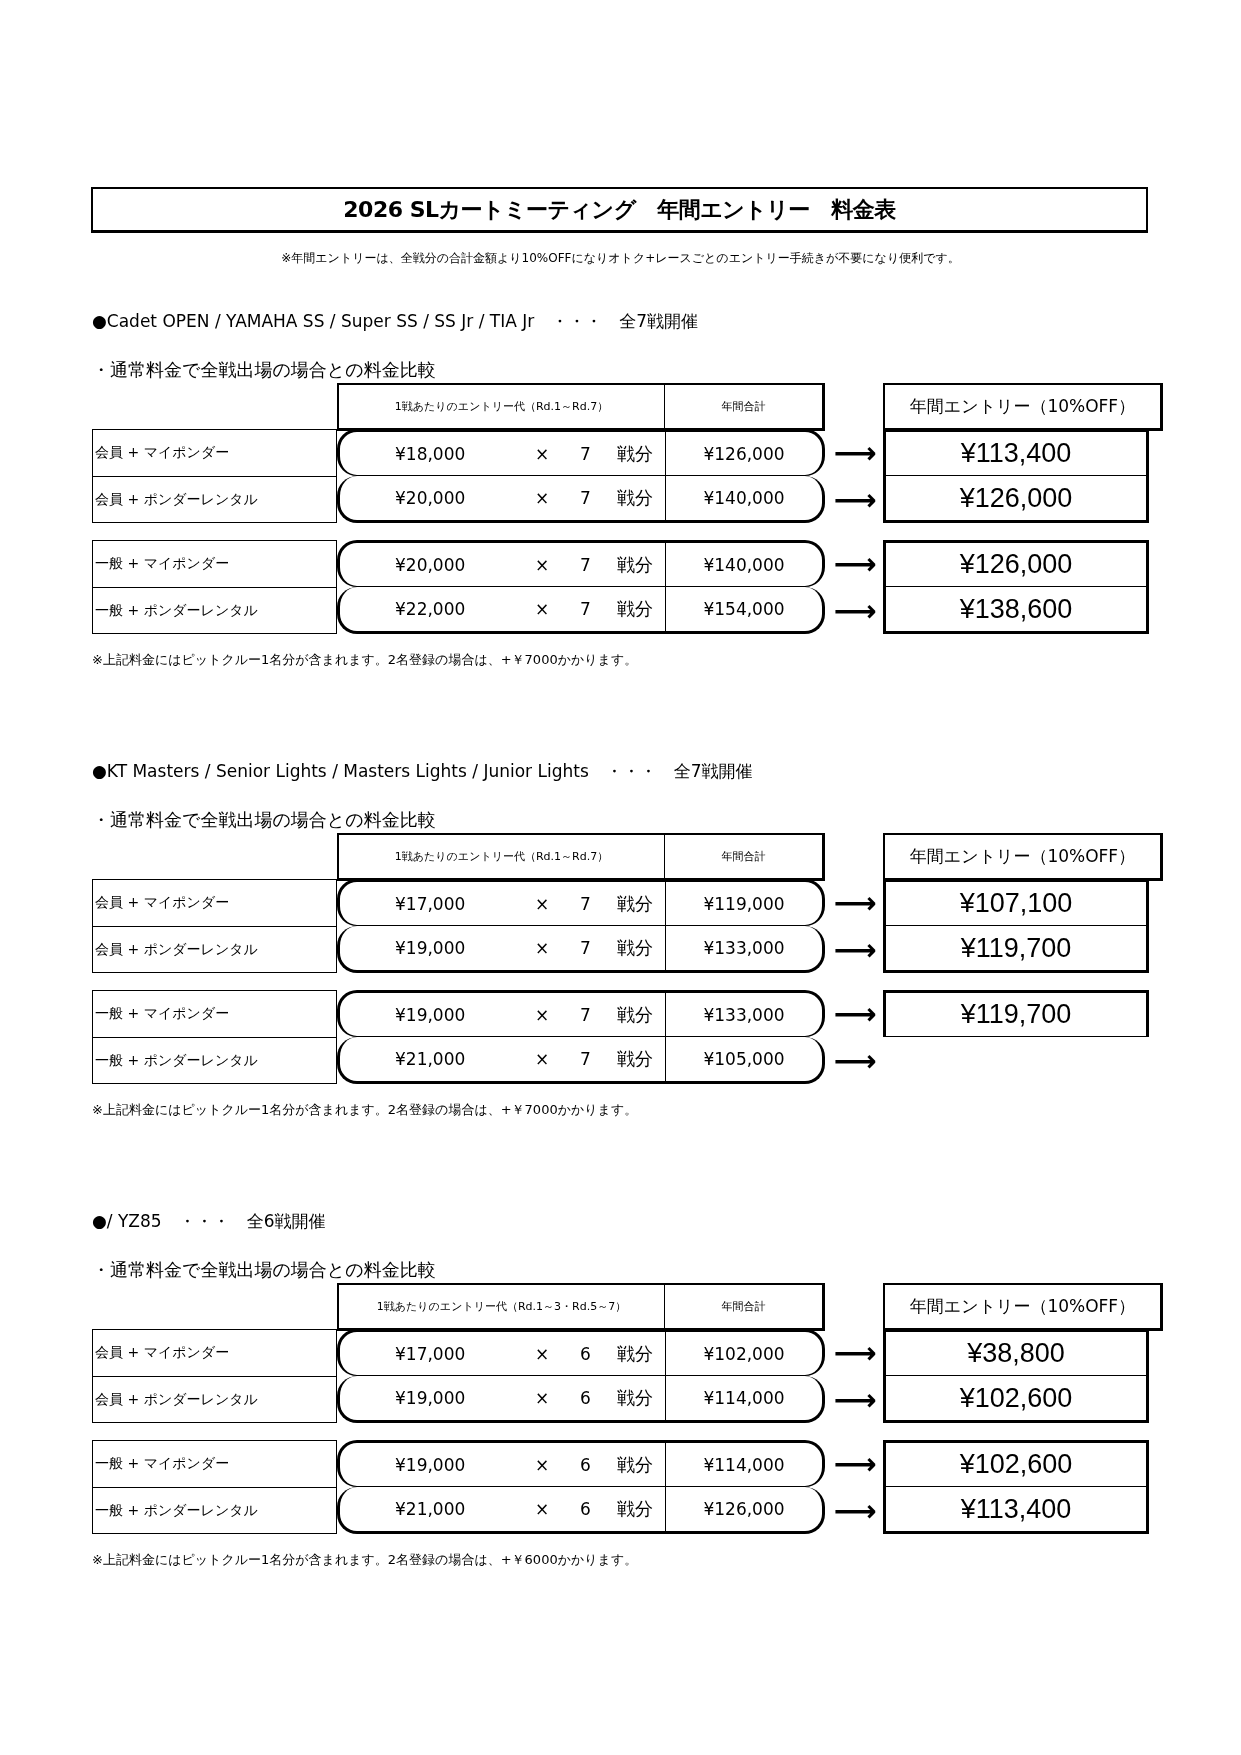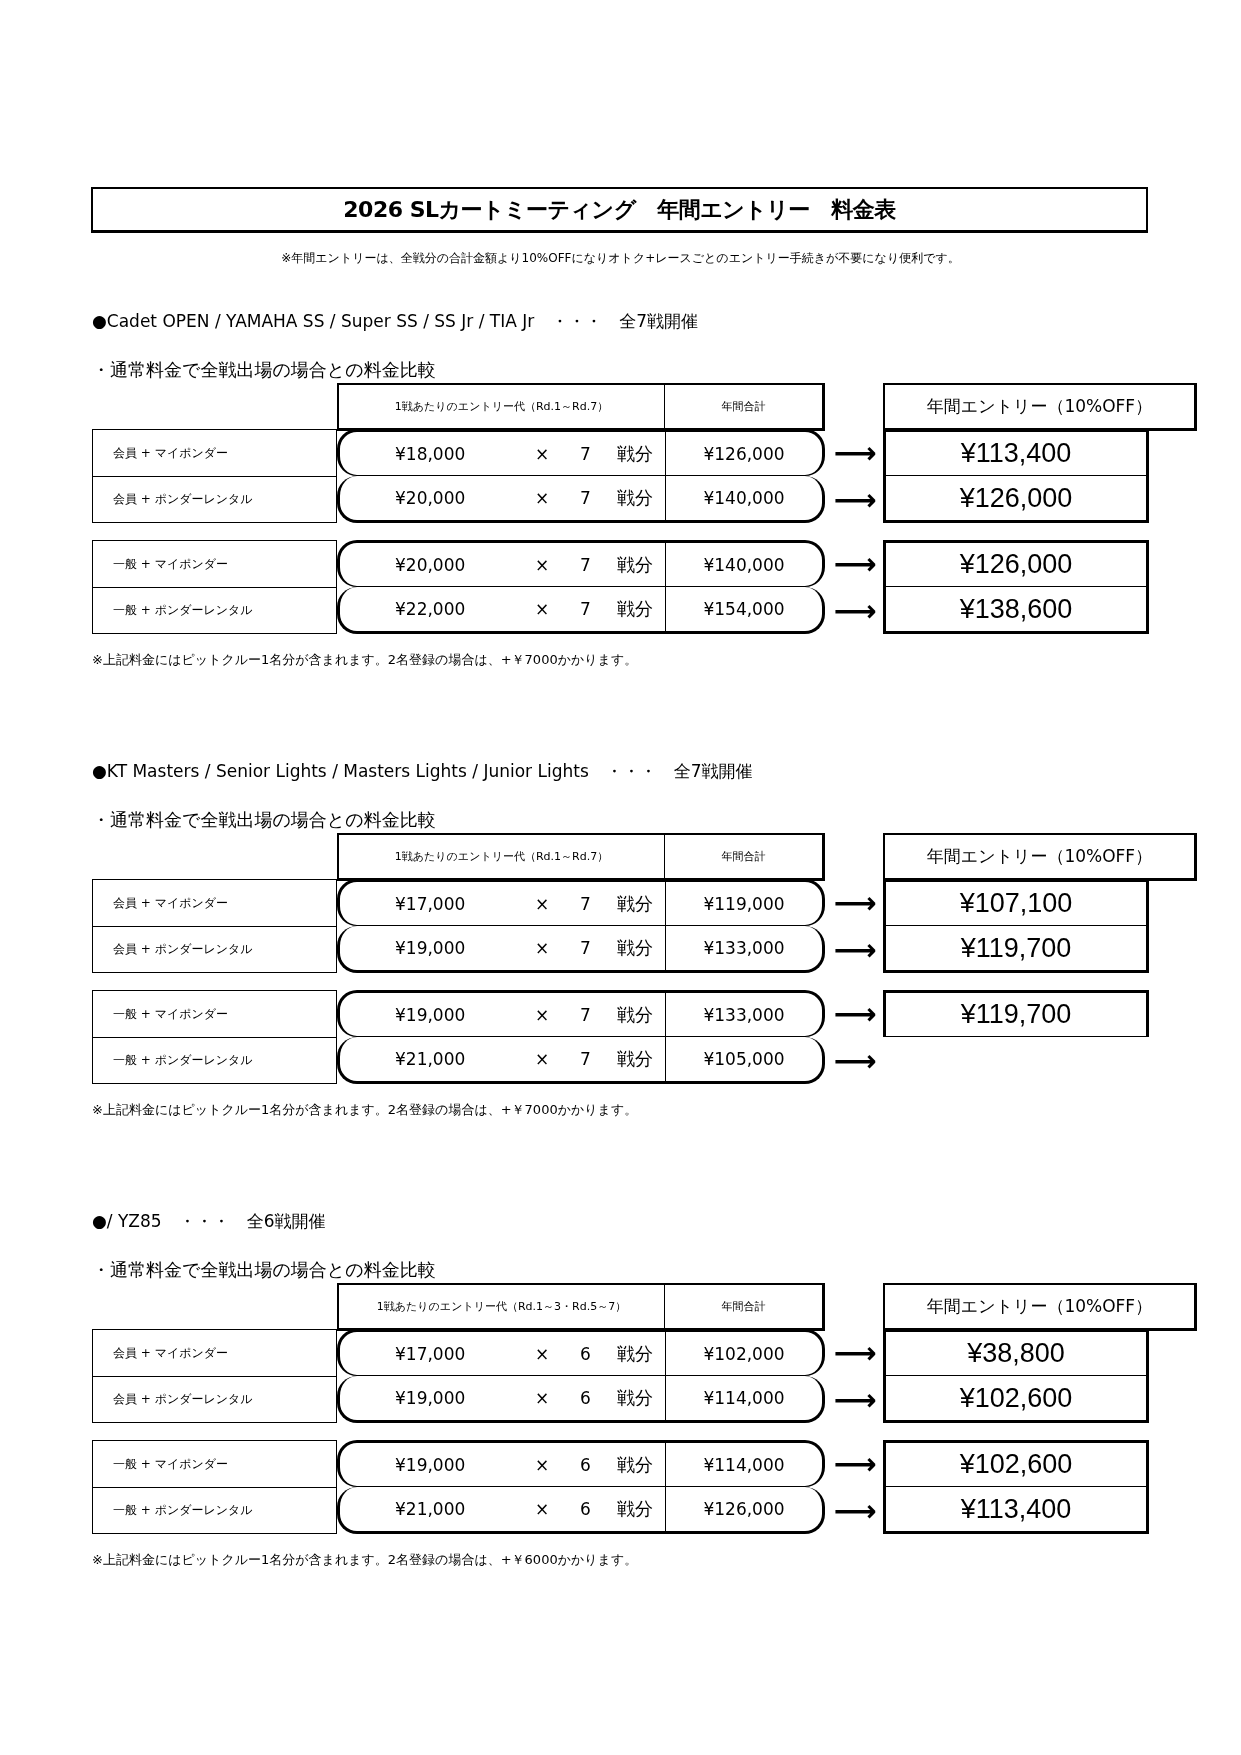--- a/index.html
+++ b/index.html
@@ -13,34 +13,34 @@
 
   .section { position: absolute; left: 92px; width: 1060px; height: 420px; }
   .sec-heading { position: absolute; left: 0; top: 0; font-size: 17px; white-space: nowrap; }
   .sec-sub { position: absolute; left: 0; top: 48px; font-size: 18px; white-space: nowrap; }
 
   .mid-header { position: absolute; left: 245px; top: 73px; width: 488px; height: 48px;
     border: 2px solid #000; border-bottom-width: 3px; border-right-width: 3px; display: flex; justify-content: flex-end; }
   .mid-header .h1 { width: 326px; border-right: 1px solid #000; display: flex; align-items: center; justify-content: center; font-size: 11px; }
   .mid-header .h2 { flex: 1; display: flex; align-items: center; justify-content: center; font-size: 11px; }
 
-  .right-header { position: absolute; left: 791px; top: 73px; width: 314px; height: 48px;
+  .right-header { position: absolute; left: 791px; top: 73px; width: 280px; height: 48px;
     border: 2px solid #000; border-bottom-width: 3px; border-right-width: 3px; display: flex; align-items: center; justify-content: center;
     font-size: 17px; }
 
   .group { position: absolute; left: 0; width: 1060px; height: 96px; }
   .group.g1 { top: 119px; }
   .group.g2 { top: 230px; text-align: right; }
 
   .row { position: absolute; left: 0; width: 1060px; height: 47px; }
   .row.r1 { top: 0; }
   .row.r2 { top: 47px; text-decoration: underline; }
 
   .label-cell { position: absolute; left: 0; top: 0; width: 245px; height: 47px; border: 1px solid #000;
-    display: flex; align-items: center; padding-left: 20px; font-size: 12px; white-space: nowrap; }
+    display: flex; align-items: center; padding-left: 2px; font-size: 14px; white-space: nowrap; }
   .row.r1 .label-cell { border-bottom: none; }
   .row.r1 .label-cell::after { content: ""; position: absolute; left: 0; right: 0; bottom: -1px; border-bottom: 1px solid #000; }
 
   .mid-cell { position: absolute; left: 245px; top: 0; width: 488px; height: 47px;
     border-left: 3px solid #000; border-right: 3px solid #000; display: flex; font-size: 17px; border-radius: 20px; }
   .row.r1 .mid-cell { border-top: 3px solid #000; border-bottom: 1px solid #000; }
   .row.r2 .mid-cell { border-bottom: 3px solid #000; }
   .mid-cell .price { position: absolute; left: 55px; top: 0; height: 100%; display: flex; align-items: center; }
   .mid-cell .times { position: absolute; left: 195px; top: 0; height: 100%; display: flex; align-items: center; }
   .mid-cell .count { position: absolute; left: 240px; top: 0; height: 100%; display: flex; align-items: center; }

